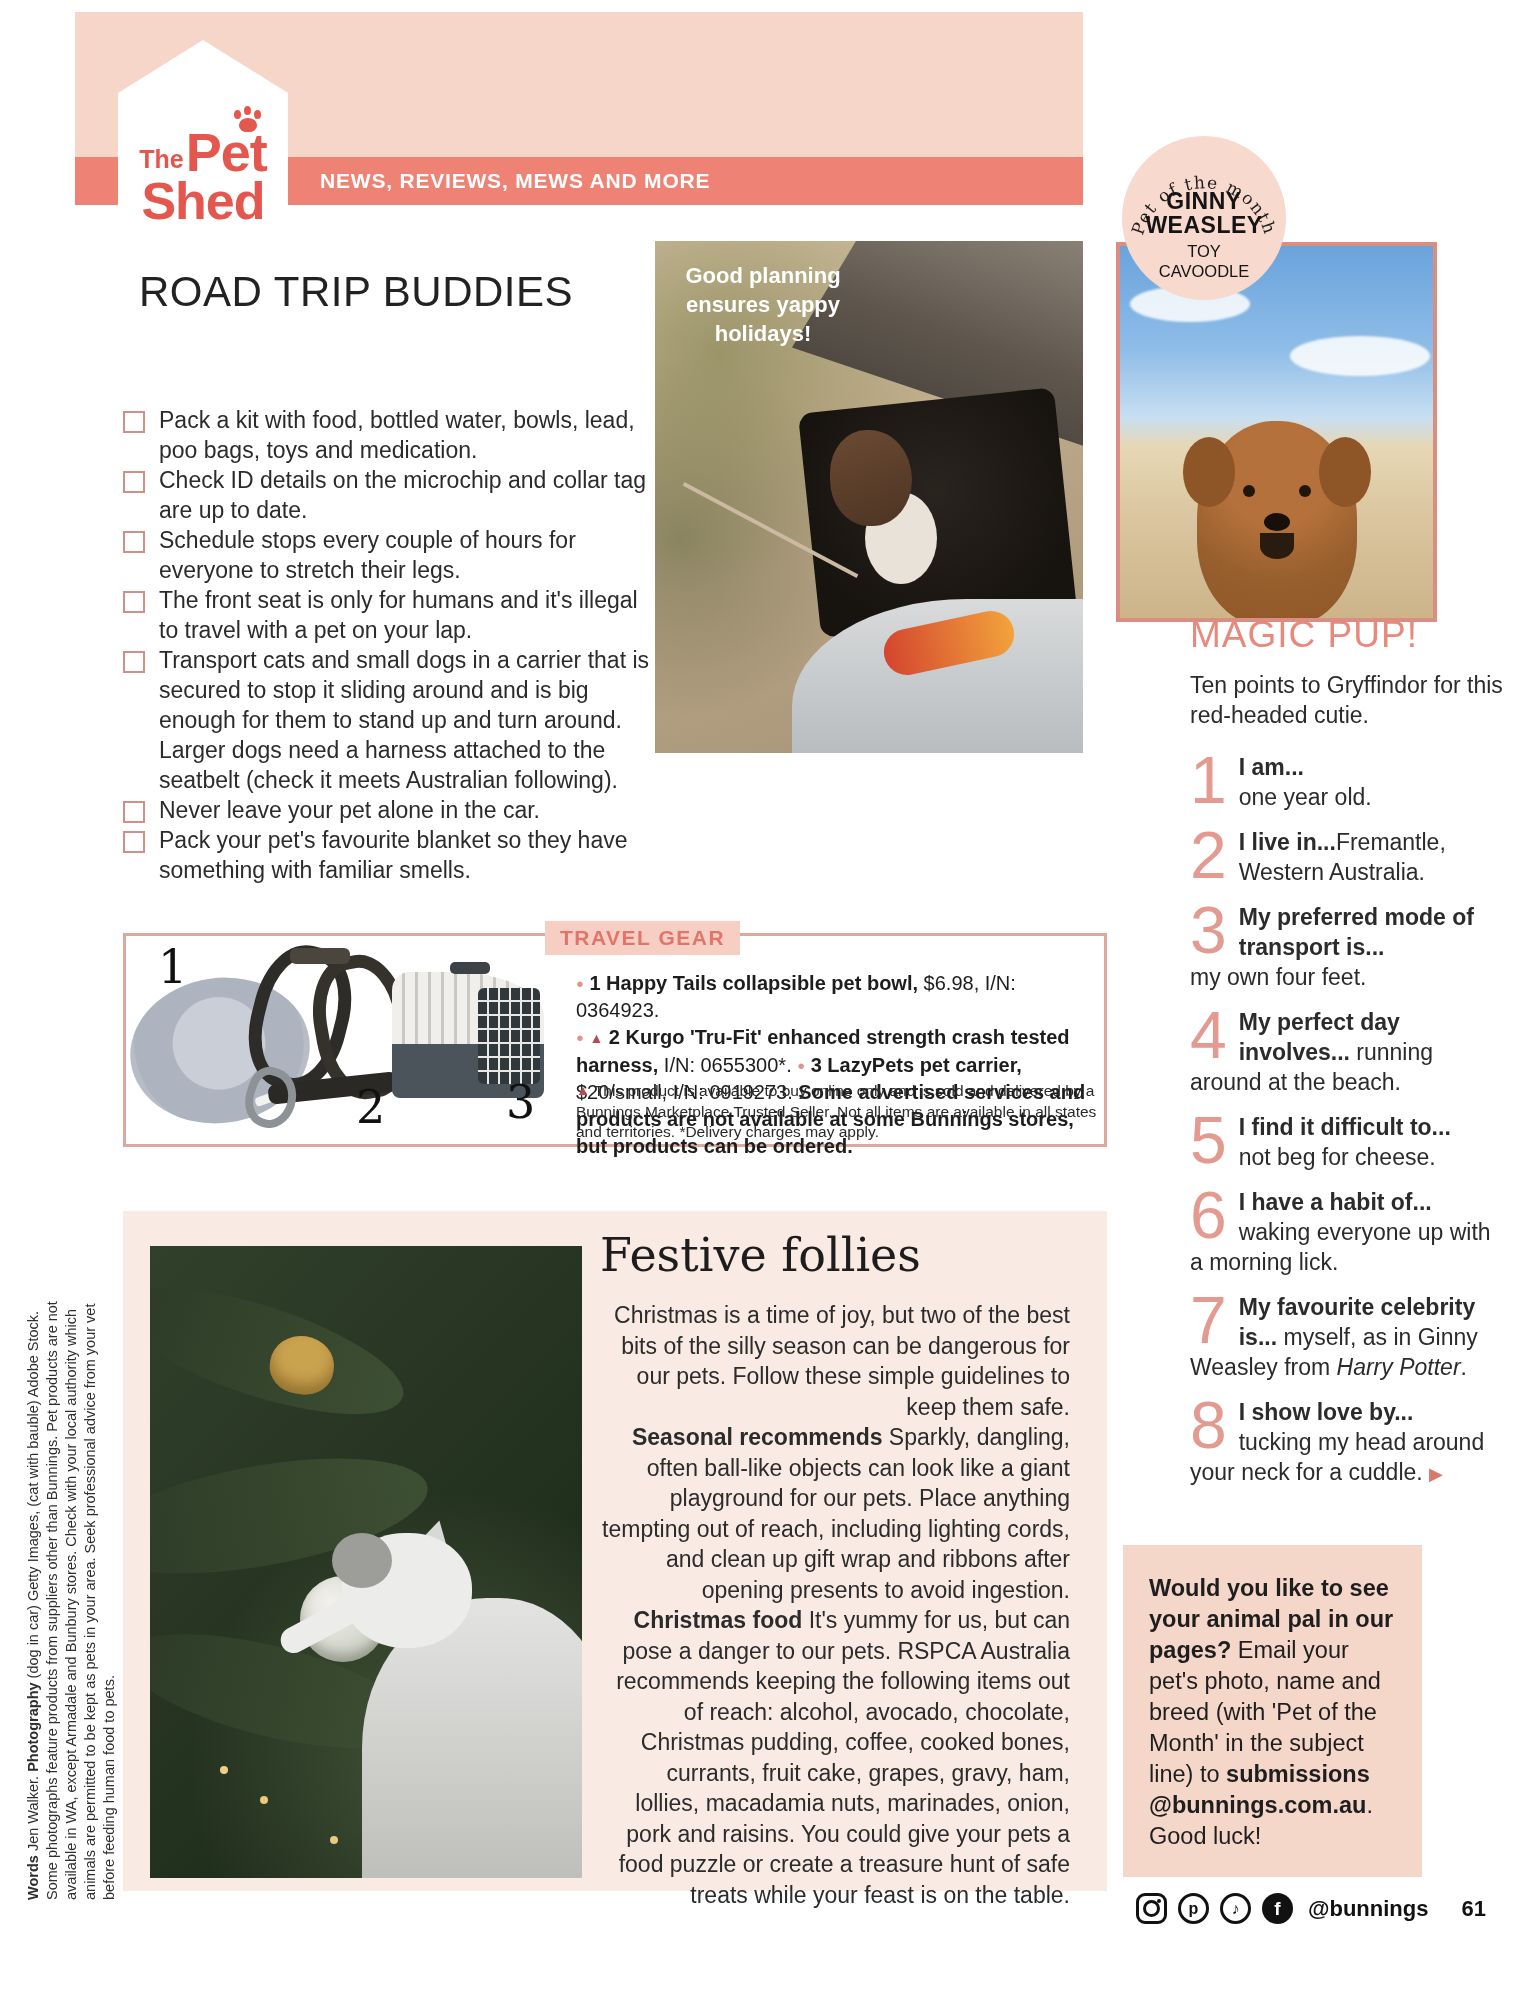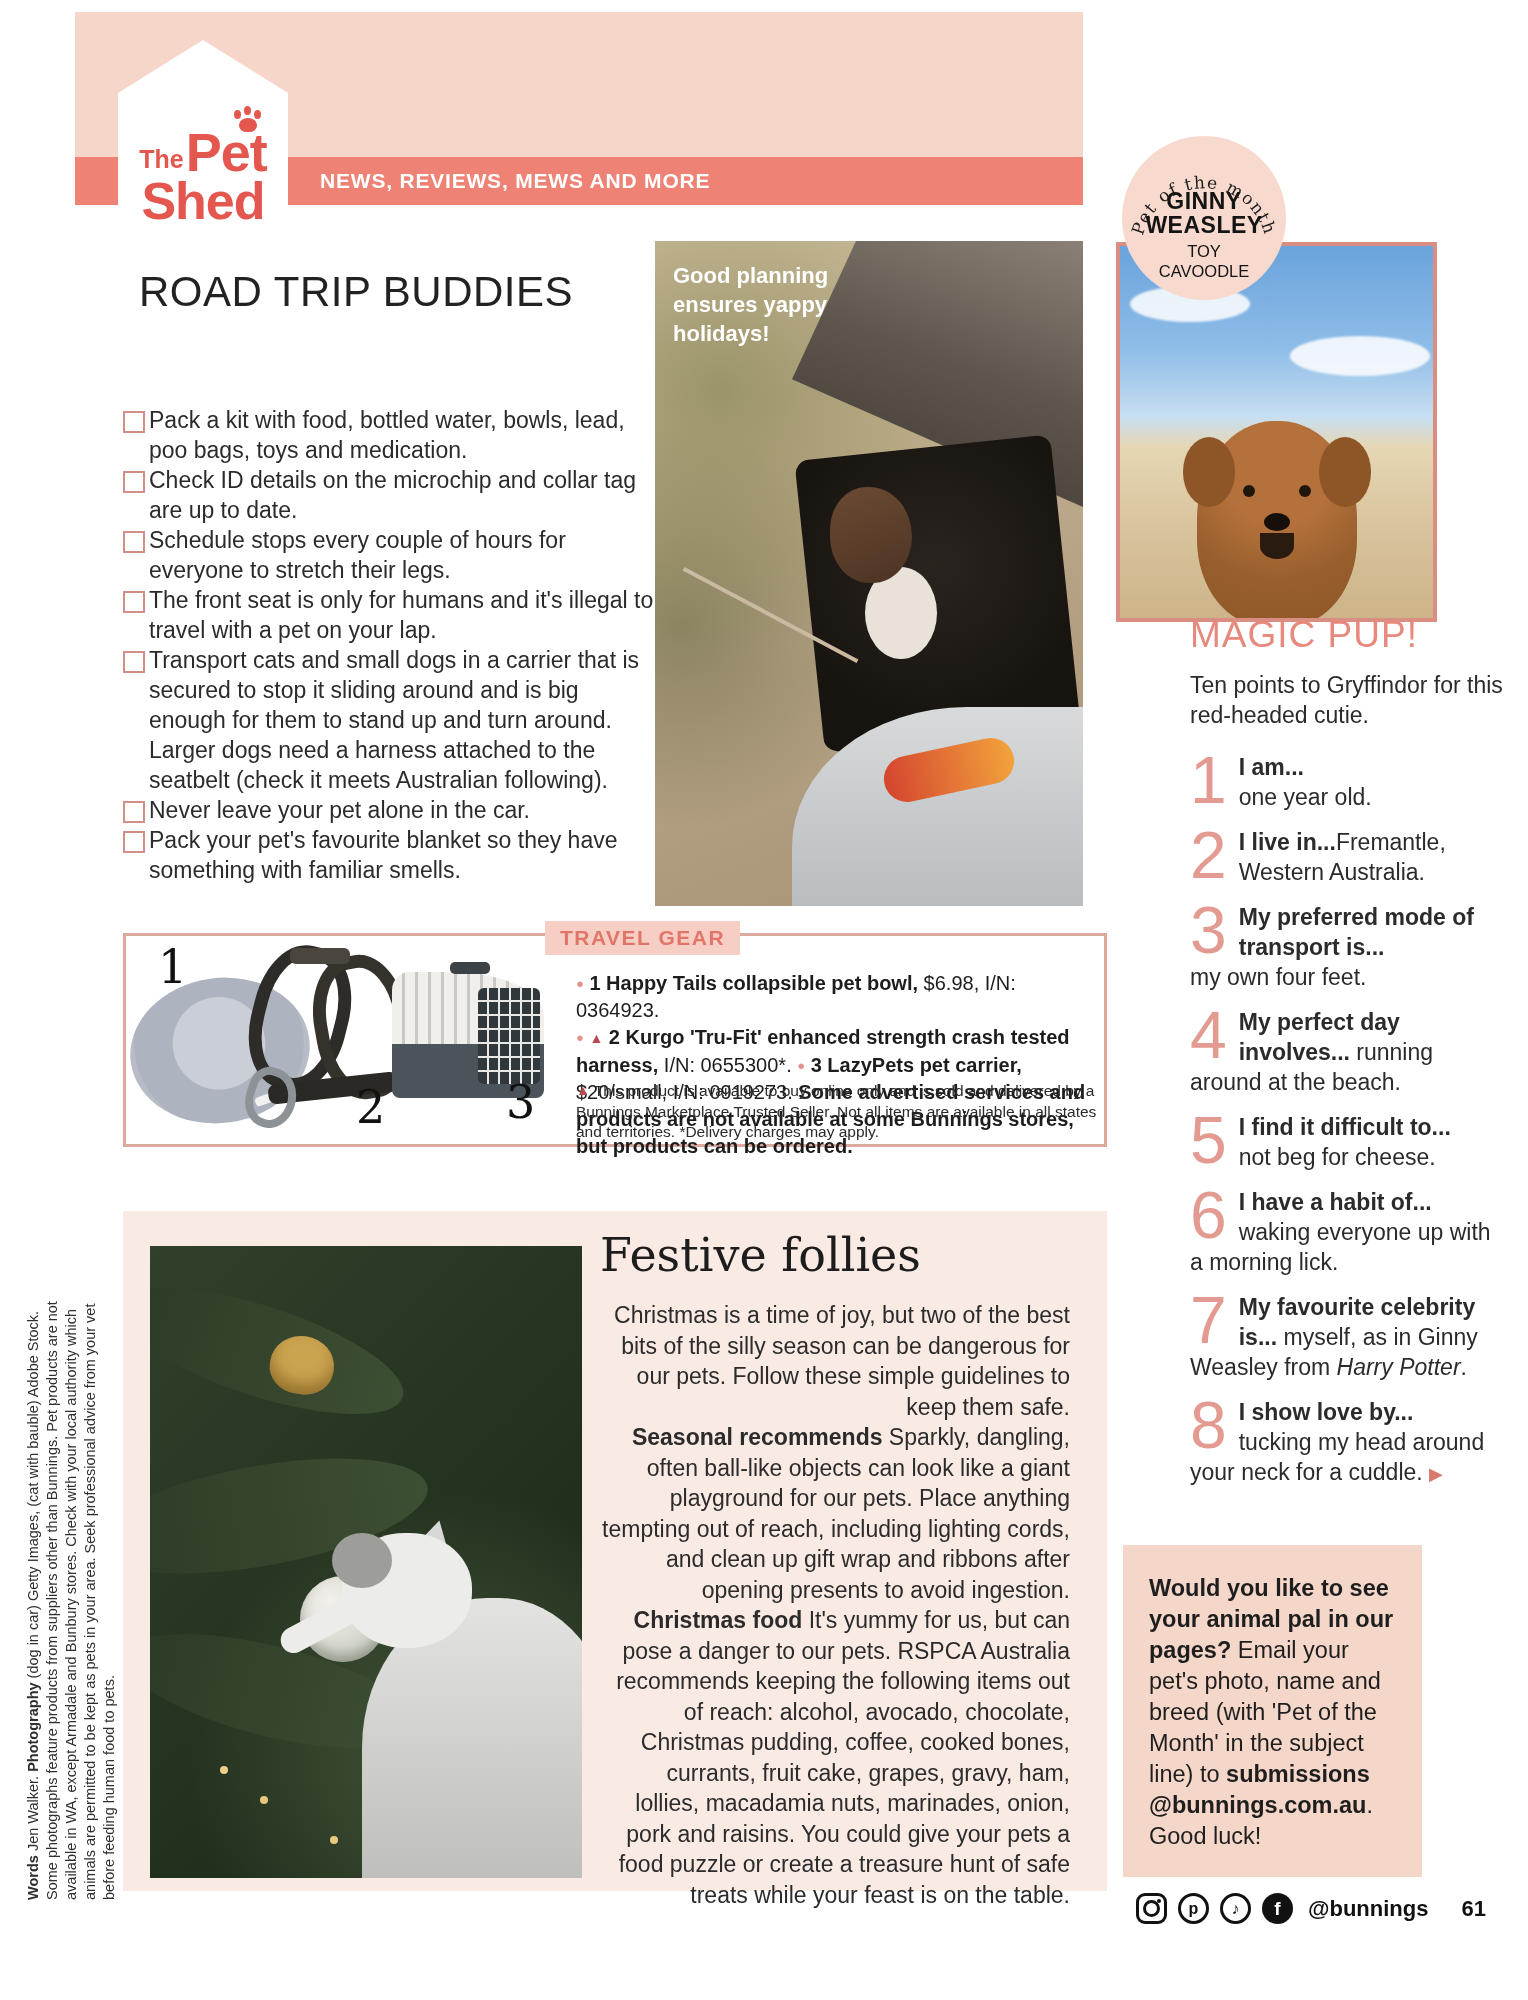--- a/index.html
+++ b/index.html
@@ -22,29 +22,29 @@
   .paw{position:absolute;top:-20px;right:2px;width:34px;height:26px;}
   .paw-pad{position:absolute;left:8px;top:10px;width:18px;height:14px;background:#e4574e;
            border-radius:50% 50% 45% 45%;}
   .paw-toe{position:absolute;width:7px;height:9px;background:#e4574e;border-radius:50%;}
   .paw-toe.t1{left:3px;top:2px;}.paw-toe.t2{left:13px;top:-2px;}.paw-toe.t3{left:23px;top:2px;}
 
   
   .rt-title{position:absolute;left:123px;top:252px;font-size:42px;letter-spacing:.5px;color:#222;}
   .rt-intro{position:absolute;left:123px;top:312px;width:535px;font-size:23px;line-height:30px;}
   .checklist{position:absolute;left:123px;top:405px;width:535px;}
-  .check-item{display:flex;gap:4px;font-size:23px;line-height:30px;}
+  .check-item{display:flex;gap:14px;font-size:23px;line-height:30px;}
   .checkbox{flex:0 0 auto;width:18px;height:18px;border:2px solid #d09087;margin-top:6px;}
 
   
-  .photo-car{position:absolute;left:655px;top:241px;width:428px;height:665px;overflow:hidden;
+  .photo-car{position:absolute;left:655px;top:241px;width:428px;height:512px;overflow:hidden;
     background:
       radial-gradient(circle at 15% 22%, rgba(116,118,66,.55), transparent 42%),
       radial-gradient(circle at 6% 58%, rgba(92,97,60,.5), transparent 36%),
-      linear-gradient(160deg,#d3c3a4 0%,#c4b190 35%,#b5a184 60%,#a79276 100%);}
+      linear-gradient(160deg,#d3c3a4 0%,#c4b190 35%,#b5a184 60%,#a79276 100%); text-align: center;}
   .trunk-lid{position:absolute;right:0;top:0;width:68%;height:40%;
     background:linear-gradient(200deg,#8a8076 0%,#5f574e 45%,#3c362f 100%);
     clip-path:polygon(22% 0,100% 0,100% 100%,0 52%);}
   .trunk-cavity{position:absolute;right:4%;top:31%;width:60%;height:44%;transform:rotate(-6deg);
     background:radial-gradient(circle at 50% 40%, #2a241f, #17130f 75%);border-radius:14px;}
   .dog-head{position:absolute;right:40%;top:37%;width:82px;height:96px;border-radius:46% 54% 50% 50%;
     background:linear-gradient(160deg,#6b4a33,#4c3423);}
   .dog-chest{position:absolute;right:34%;top:49%;width:72px;height:92px;border-radius:50%;
     background:#e8e2d8;}
   .leash{position:absolute;left:4%;top:56%;width:46%;height:4px;background:#cbb9a2;

